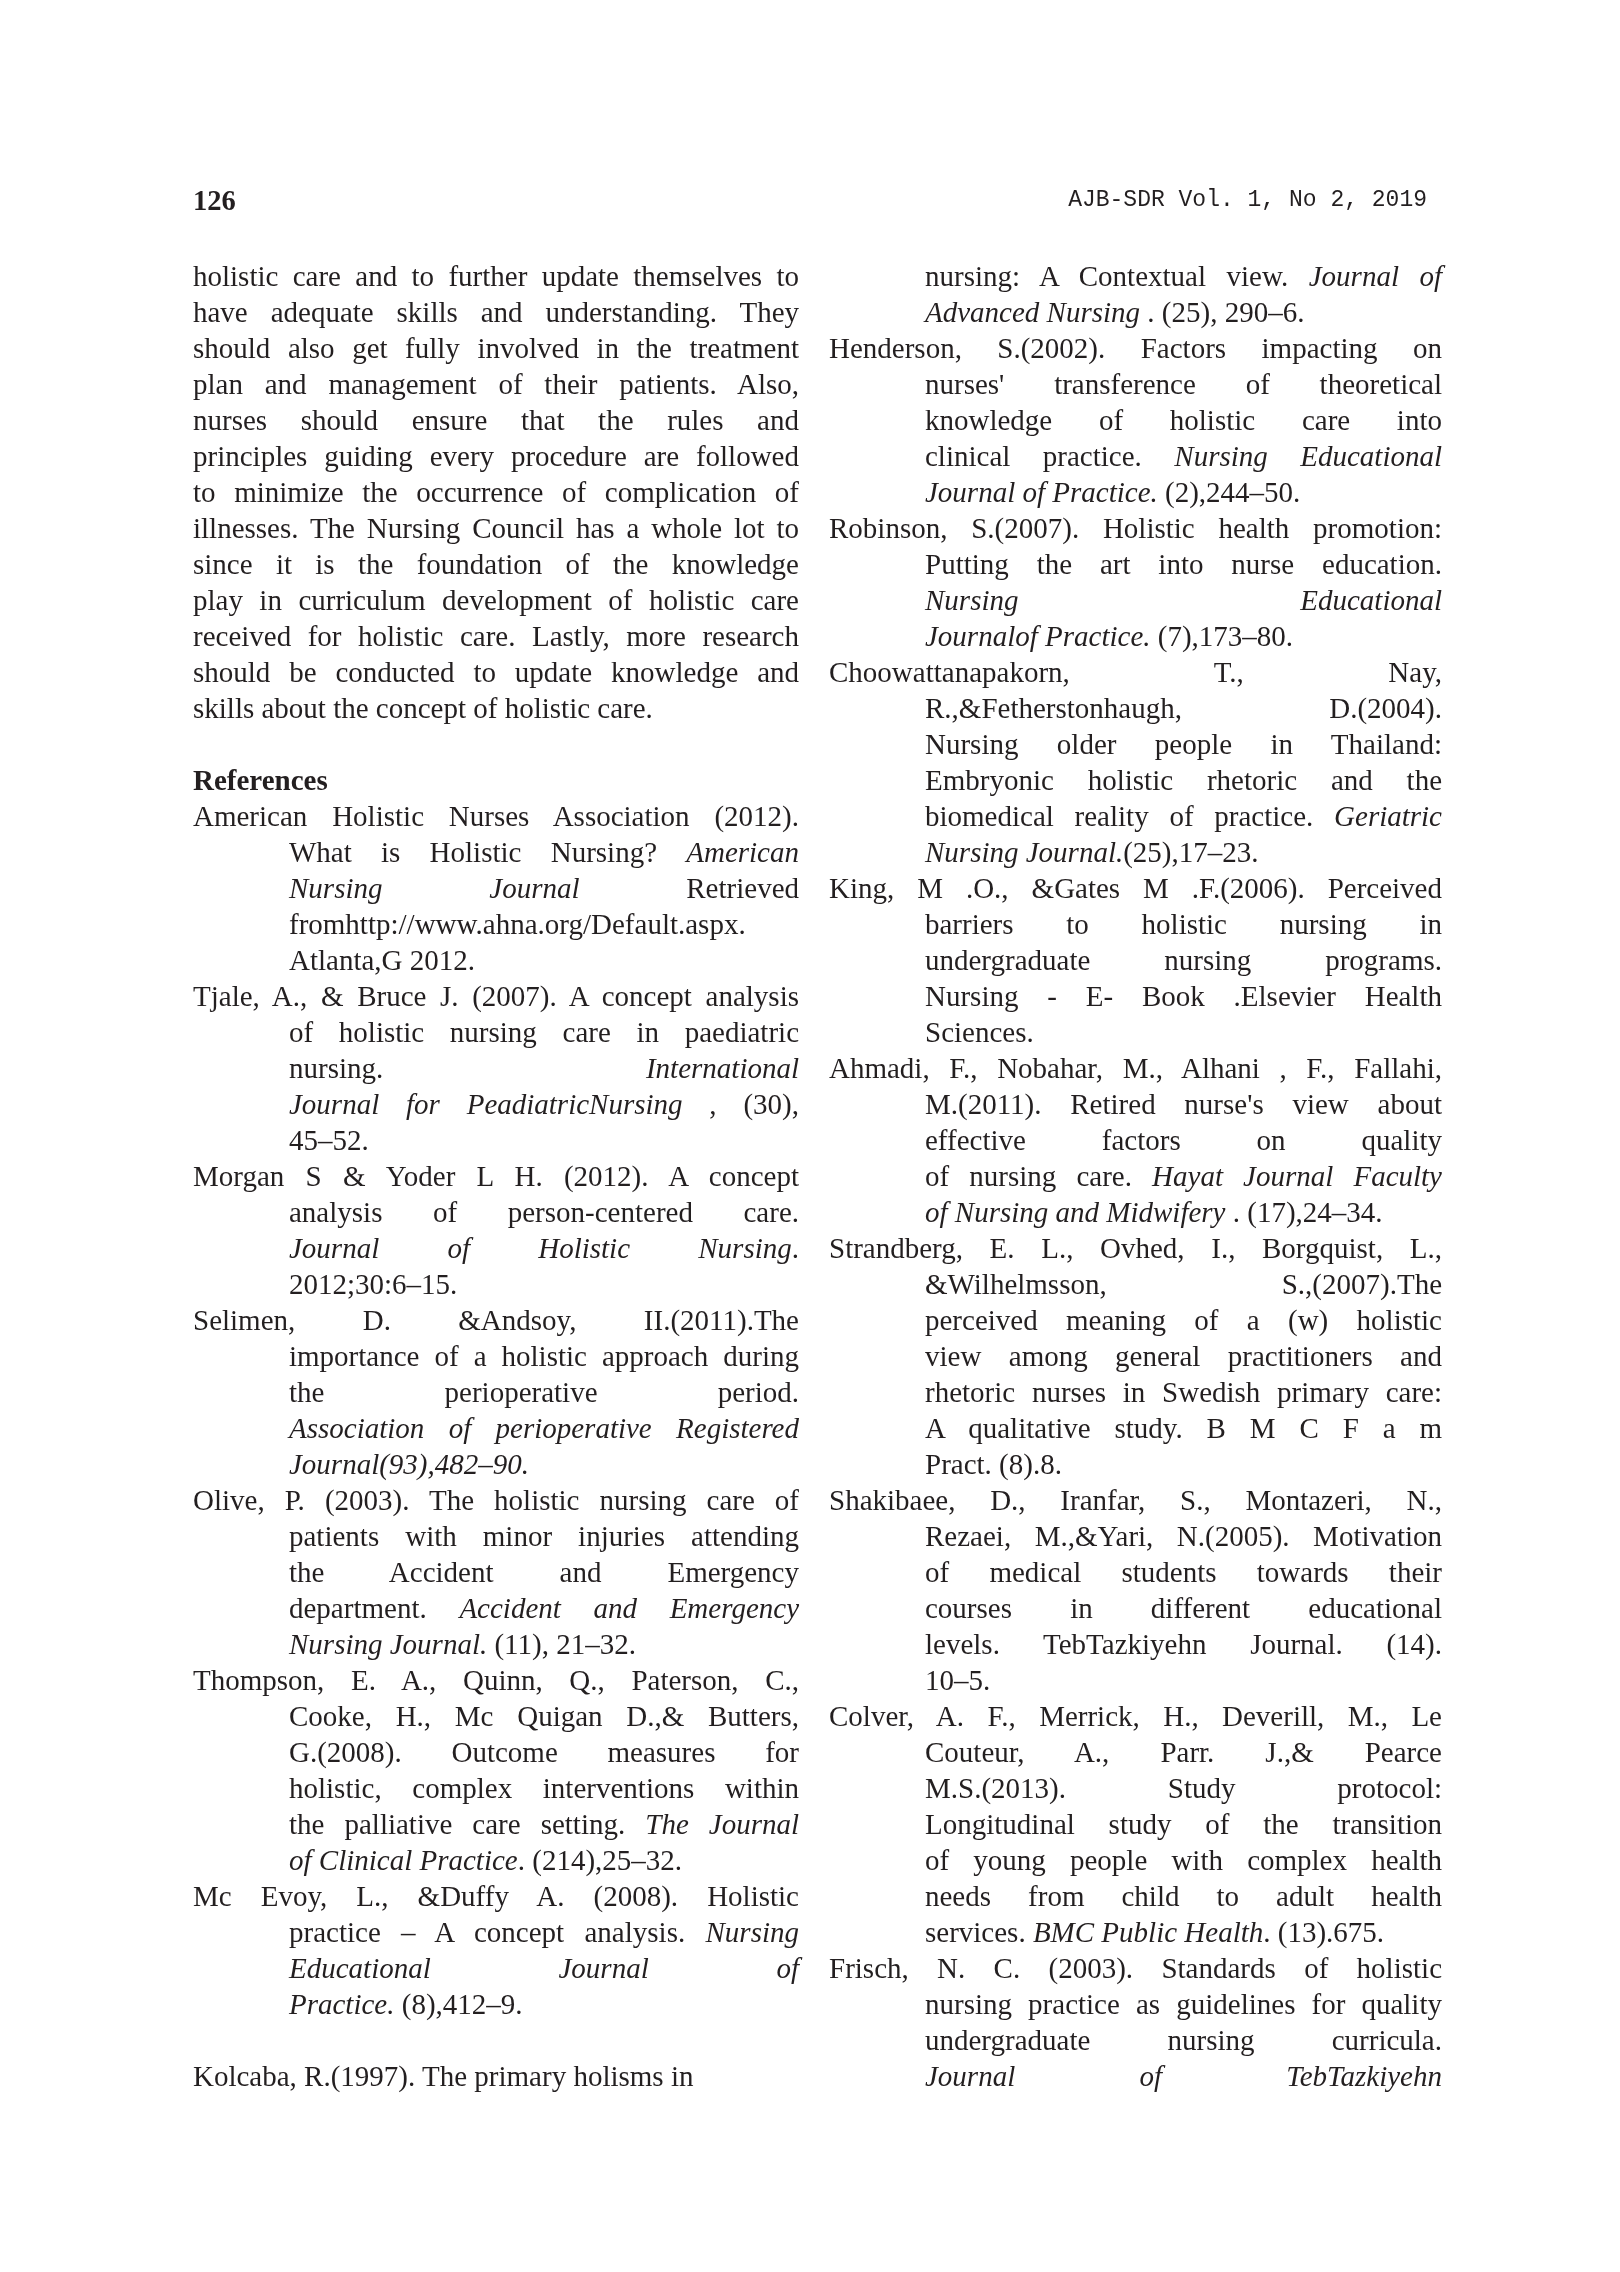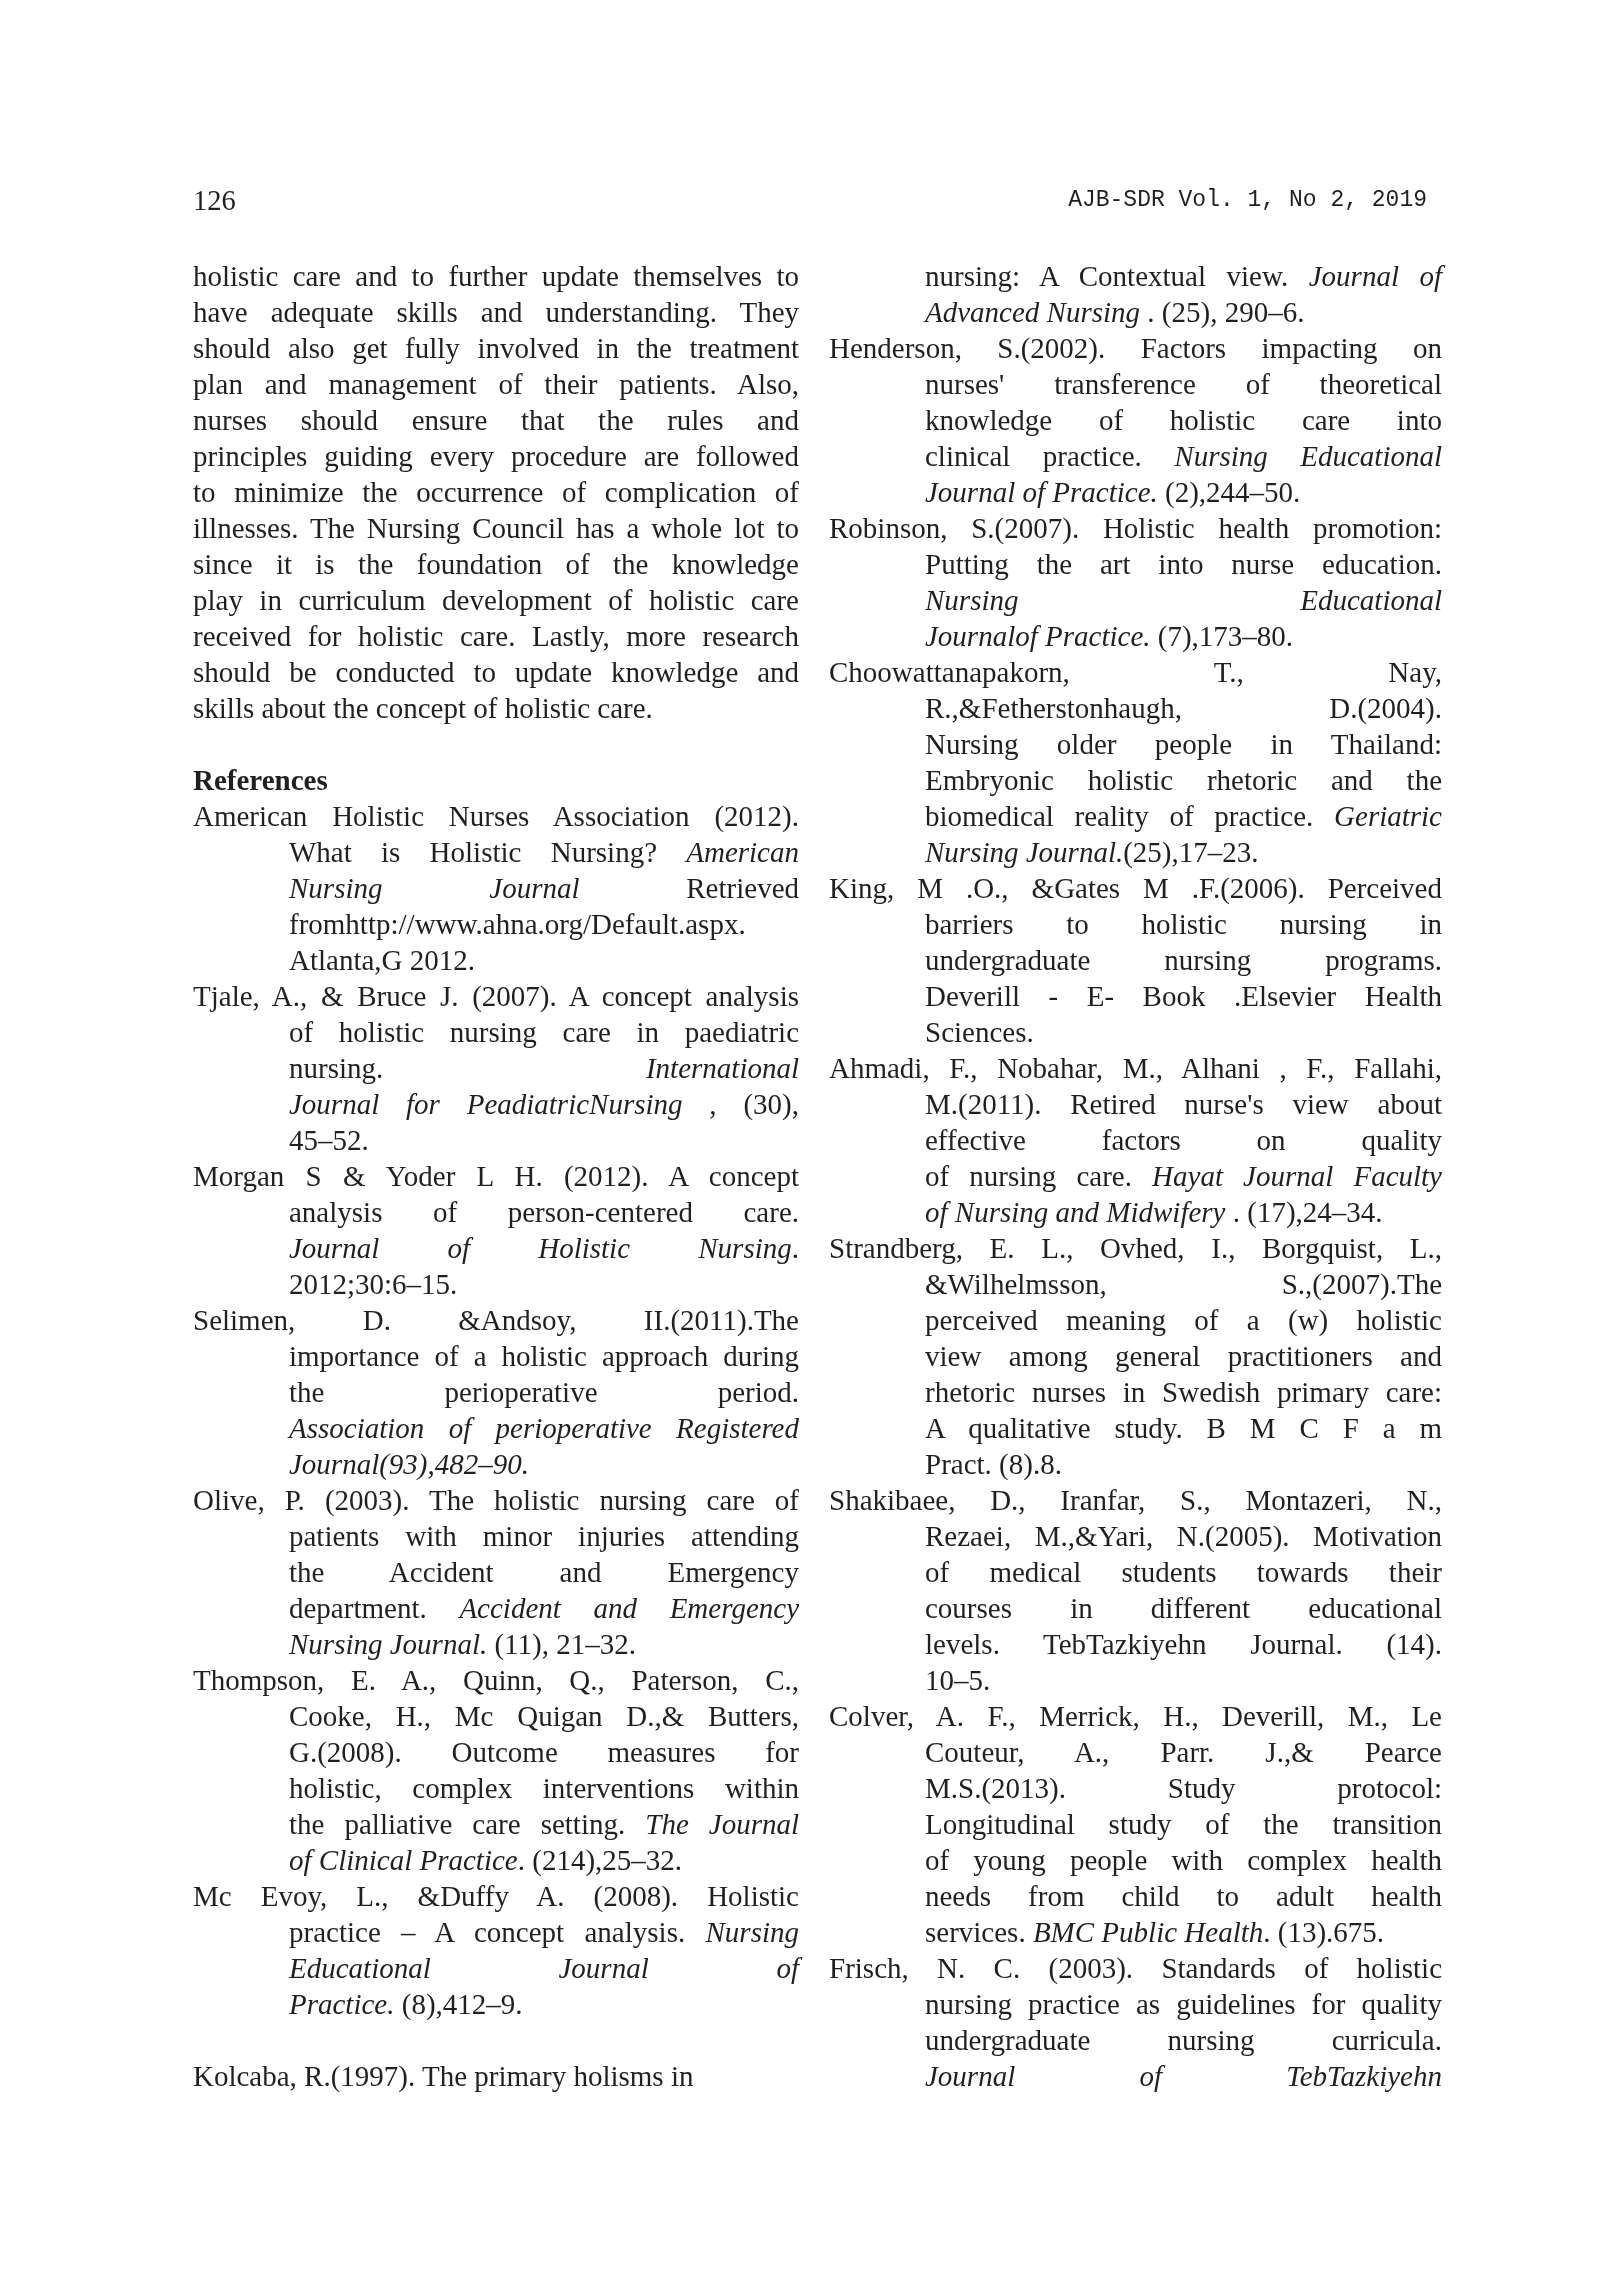--- a/index.html
+++ b/index.html
@@ -1,18 +1,18 @@
 <!DOCTYPE html>
 <html style="font-size:15px"><head>
 <meta charset="utf-8">
 <style>
   html, body { margin:0; padding:0; background:#ffffff; }
   body { width:1621px; height:2272px; position:relative; overflow:hidden;
          font-family:"Liberation Serif","DejaVu Serif",serif; color:#231f20; }
-  .page-number { position:absolute; left:193px; top:185px; font-size:28.5px; font-weight:normal; }
+  .page-number { position:absolute; left:193px; top:185px; font-size:28.5px; font-weight:bold; }
   .running-head { position:absolute; right:194px; top:187px; font-size:23px;font-family:Liberation Mono, monospace; }
   .col { position:absolute; width:606px; }
   .col-left { left:193px; top:258px; }
   .col-right { left:829px; top:258px; width:613px; }
   .line { font-size:29px; line-height:36px; height:36px; white-space:nowrap;
           text-align:justify; text-align-last:justify; overflow:visible; }
   .line.last { text-align-last:left; }
   .line.ind { padding-left:96px; }
   .line.hd { font-weight:bold; text-align-last:left; }
   .gap { height:36px; }
@@ -122,21 +122,21 @@
         <div class="line ind"><span>R.,&amp;Fetherstonhaugh, D.(2004).</span></div>
         <div class="line ind"><span>Nursing older people in Thailand:</span></div>
         <div class="line ind"><span>Embryonic holistic rhetoric and the</span></div>
         <div class="line ind"><span>biomedical reality of practice. </span><span class="it">Geriatric</span></div>
         <div class="line ind last"><span class="it">Nursing Journal.</span><span>(25),17–23.</span></div>
       </div>
       <div>
         <div class="line"><span>King, M .O., &amp;Gates M .F.(2006). Perceived</span></div>
         <div class="line ind"><span>barriers to holistic nursing in</span></div>
         <div class="line ind"><span>undergraduate nursing programs.</span></div>
-        <div class="line ind"><span>Deverill - E- Book .Elsevier Health</span></div>
+        <div class="line ind"><span>Nursing - E- Book .Elsevier Health</span></div>
         <div class="line ind last"><span>Sciences.</span></div>
       </div>
       <div>
         <div class="line"><span>Ahmadi, F., Nobahar, M., Alhani , F., Fallahi,</span></div>
         <div class="line ind"><span>M.(2011). Retired nurse's view about</span></div>
         <div class="line ind"><span>effective factors on     quality</span></div>
         <div class="line ind"><span>of nursing care. </span><span class="it">Hayat Journal Faculty</span></div>
         <div class="line ind last"><span class="it">of Nursing and Midwifery</span><span> . (17),24–34.</span></div>
       </div>
       <div>

